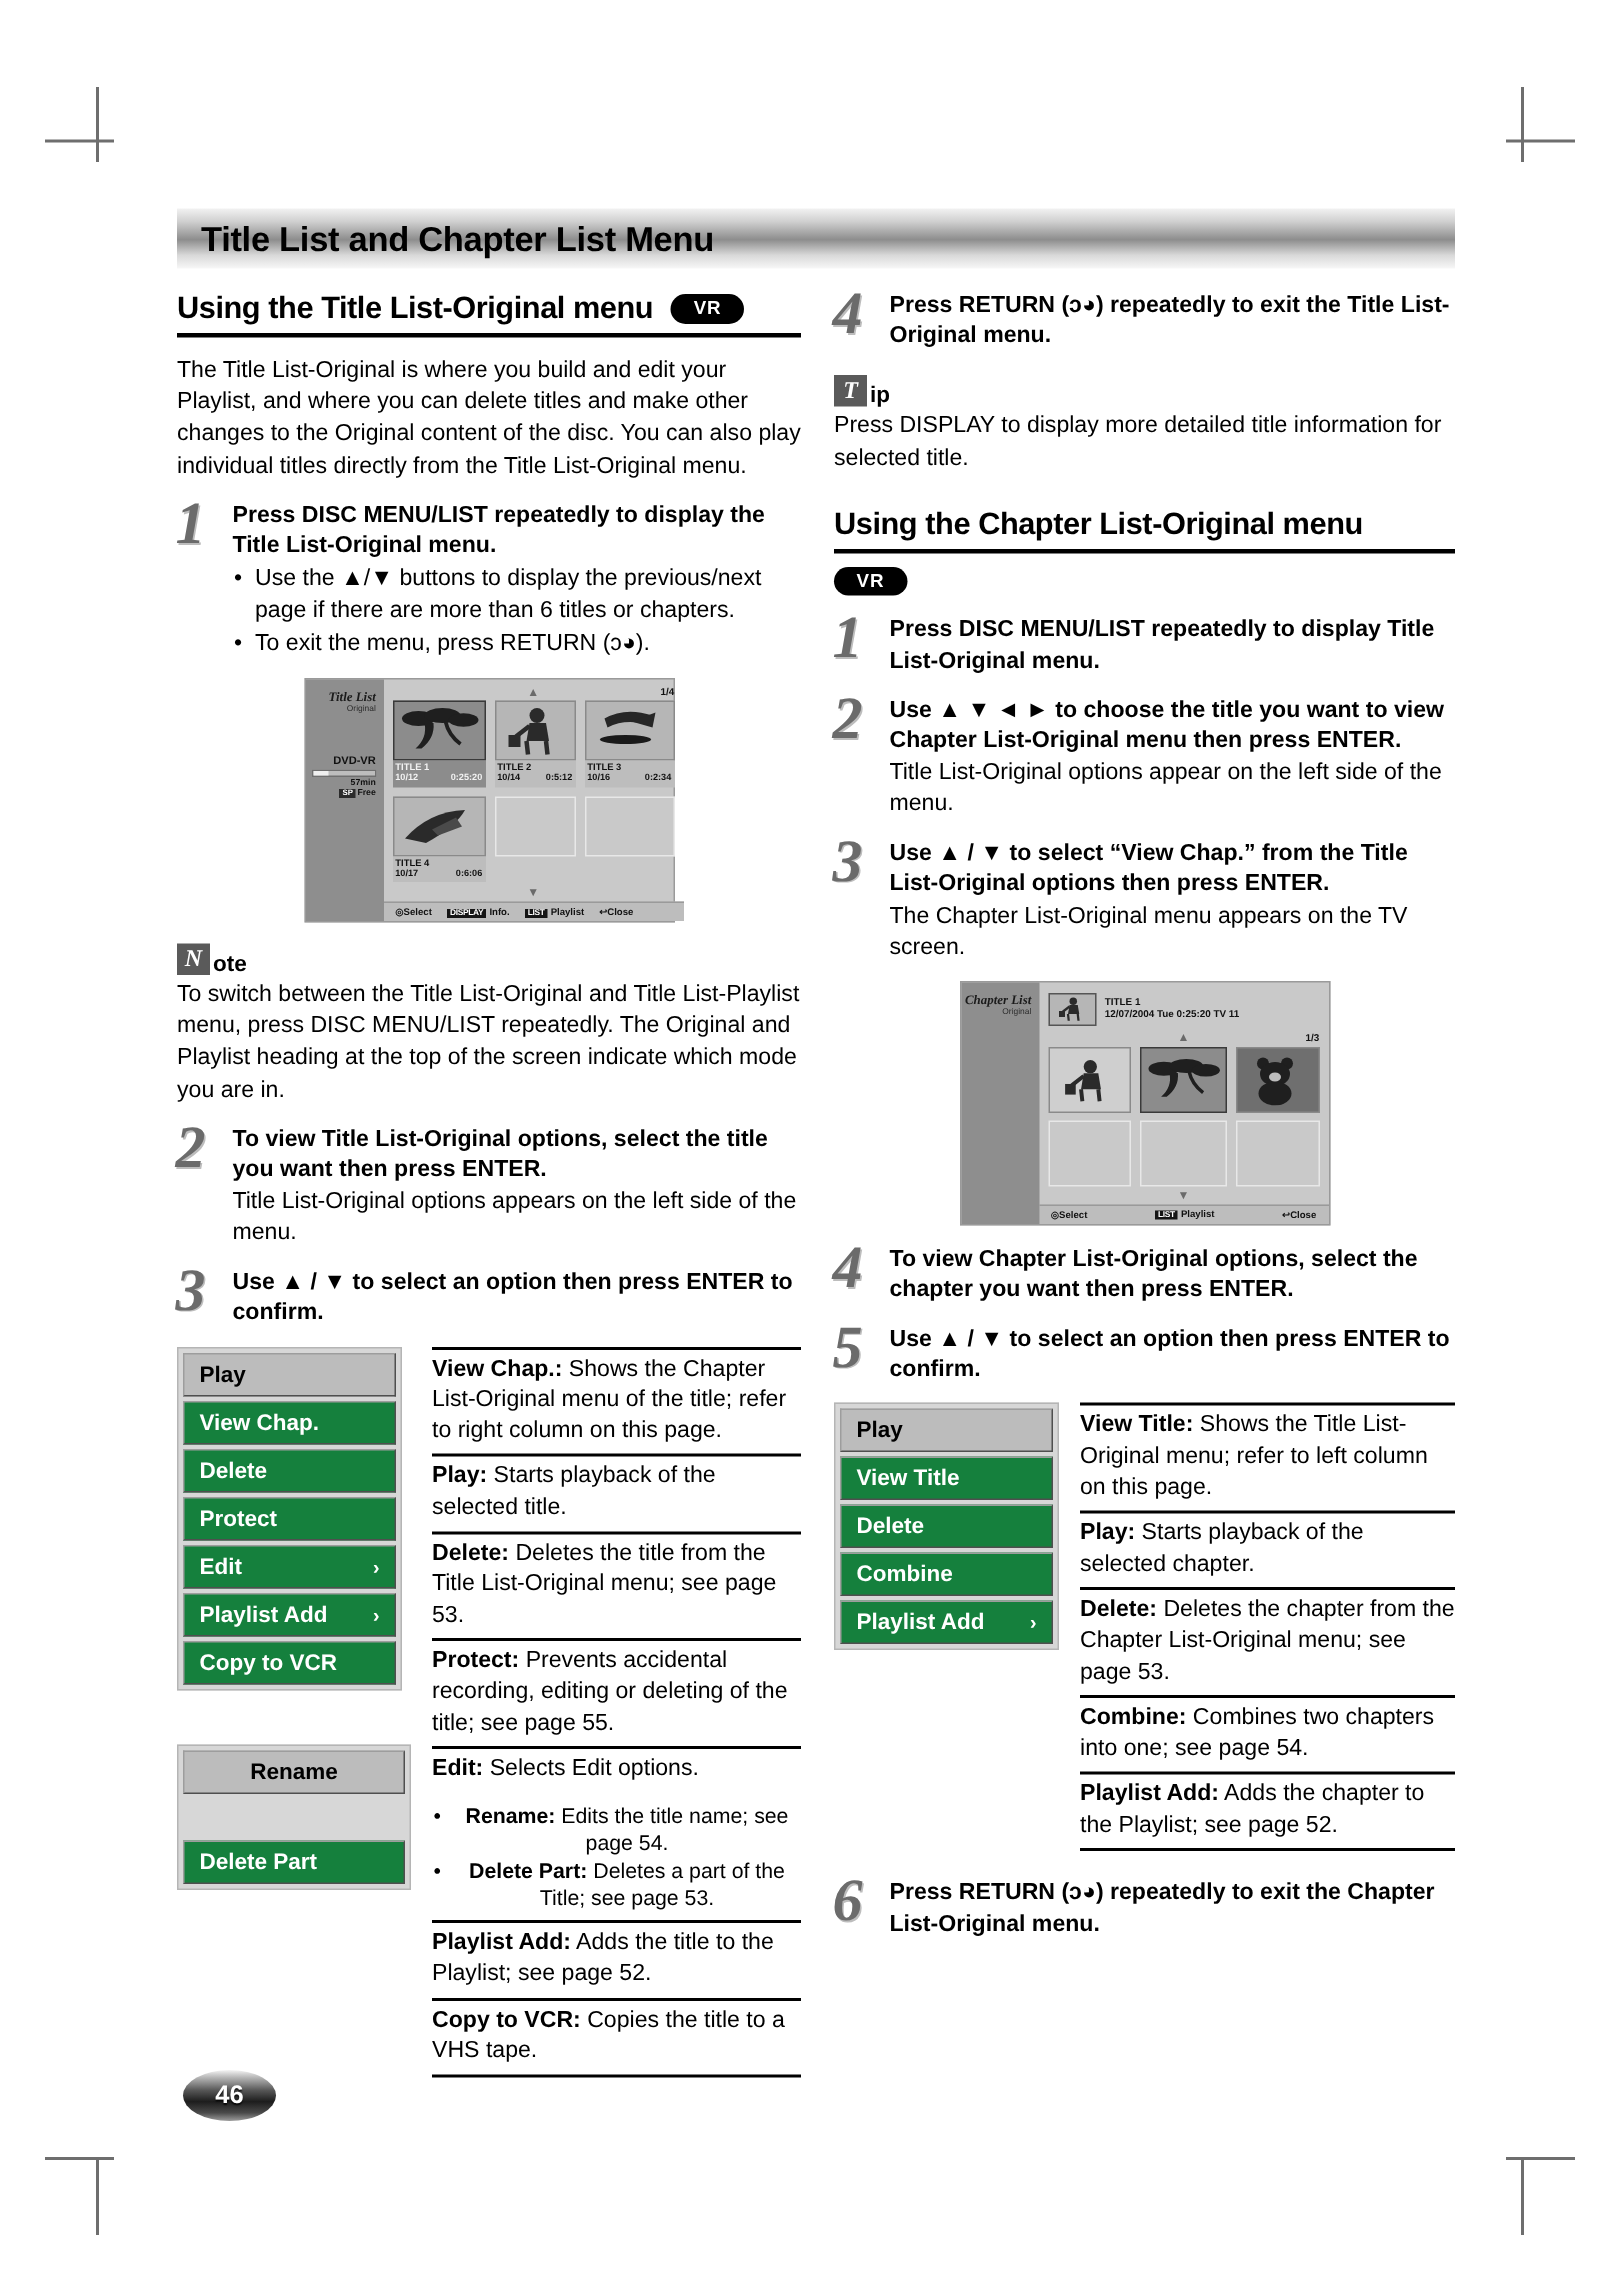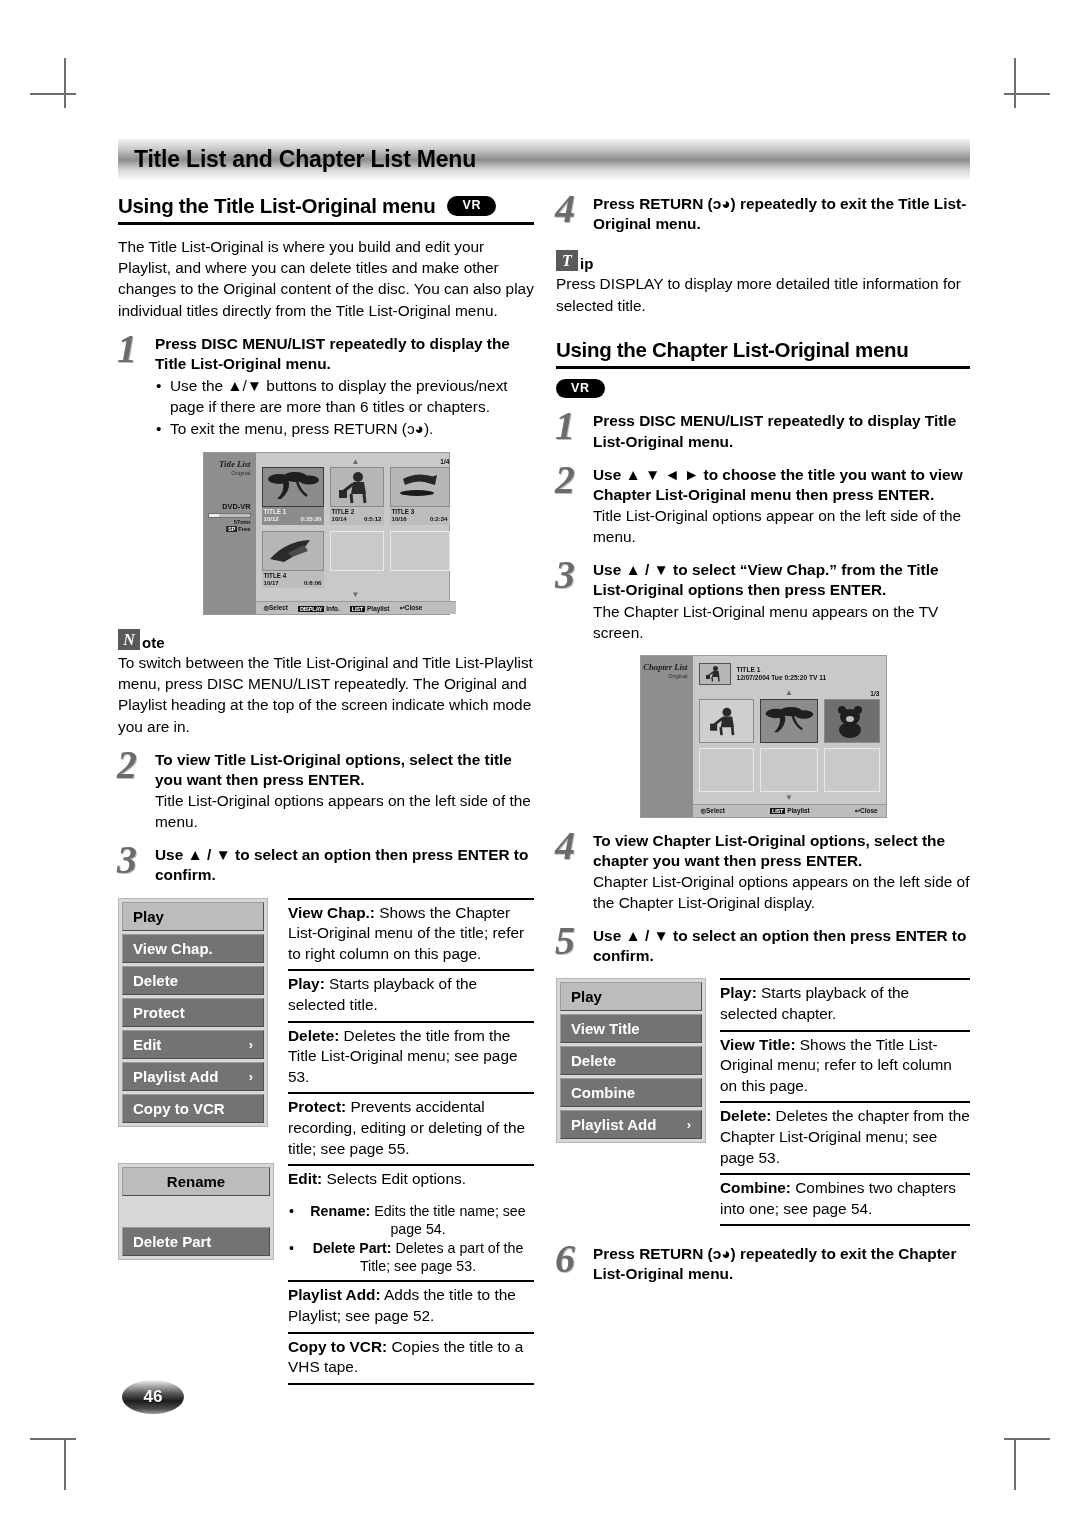--- a/index.html
+++ b/index.html
@@ -133,21 +133,21 @@
   .ch-head .thumb-sm {
     width: 32px; height: 22px; border: 1.5px solid #555; background: #b6b6b6;
     display: flex; align-items: center; justify-content: center;
   }
   .ch-head .info .l1 { font-size: 6.6px; font-weight: bold; }
   .ch-head .info .l2 { font-size: 6.6px; font-weight: bold; margin-top: 1px; }
 
   
   .optmenu { width: 150px; background: #d7d7d7; border: 1px solid #b5b5b5; padding: 3px; }
   .opt {
-    background: #737373; color: #fff; font-size: 15px; font-weight: bold;
+    background: #15803d; color: #fff; font-size: 15px; font-weight: bold;
     padding: 5px 10px; margin-bottom: 3px;
     border-top: 1px solid #9d9d9d; border-left: 1px solid #9d9d9d;
     border-right: 1px solid #4f4f4f; border-bottom: 1px solid #4f4f4f;
     display: flex; justify-content: space-between; align-items: center;
   }
   .opt:last-child { margin-bottom: 0; }
   .opt.hi { background: #bcbcbc; color: #000; }
   .opt .arw { font-size: 13px; }
 
   
@@ -516,21 +516,20 @@
             <span><span class="kchip">LIST</span><span>Playlist</span></span>
             <span><span>↩</span><span>Close</span></span>
           </div>
         </div>
       </div>
     </div>
 
     <div class="step">
       <span class="stepnum">4</span>
       <div class="hd">To view Chapter List-Original options, select the chapter you want then press ENTER.</div>
-      <div class="sub">Chapter List-Original options appears on the left side of the Chapter List-Original display.</div>
     </div>
 
     <div class="step">
       <span class="stepnum">5</span>
       <div class="hd">Use ▲ / ▼ to select an option then press ENTER to confirm.</div>
     </div>
 
     <div class="two-col">
       <div style="flex:0 0 150px;">
         <div class="optmenu">
@@ -551,24 +550,25 @@
               <span class="arw"></span>
             </div>
           <div class="opt">
               <span>Playlist Add</span>
               <span class="arw">›</span>
             </div>
         </div>
       </div>
 
       <div class="defs" style="flex:1;">
+        <div class="d"><b>View Title:</b><span> Shows the Title List-Original menu; refer to left column on this page.</span></div>
         <div class="d"><b>Play:</b><span> Starts playback of the selected chapter.</span></div>
-        <div class="d"><b>View Title:</b><span> Shows the Title List-Original menu; refer to left column on this page.</span></div>
         <div class="d"><b>Delete:</b><span> Deletes the chapter from the Chapter List-Original menu; see page 53.</span></div>
         <div class="d"><b>Combine:</b><span> Combines two chapters into one; see page 54.</span></div>
+        <div class="d"><b>Playlist Add:</b><span> Adds the chapter to the Playlist; see page 52.</span></div>
       </div>
     </div>
 
     <div class="step" style="margin-top:18px;">
       <span class="stepnum">6</span>
       <div class="hd">Press RETURN (ↄ◕) repeatedly to exit the Chapter List-Original menu.</div>
     </div>
   </div>
 
   <div class="pagenum">

